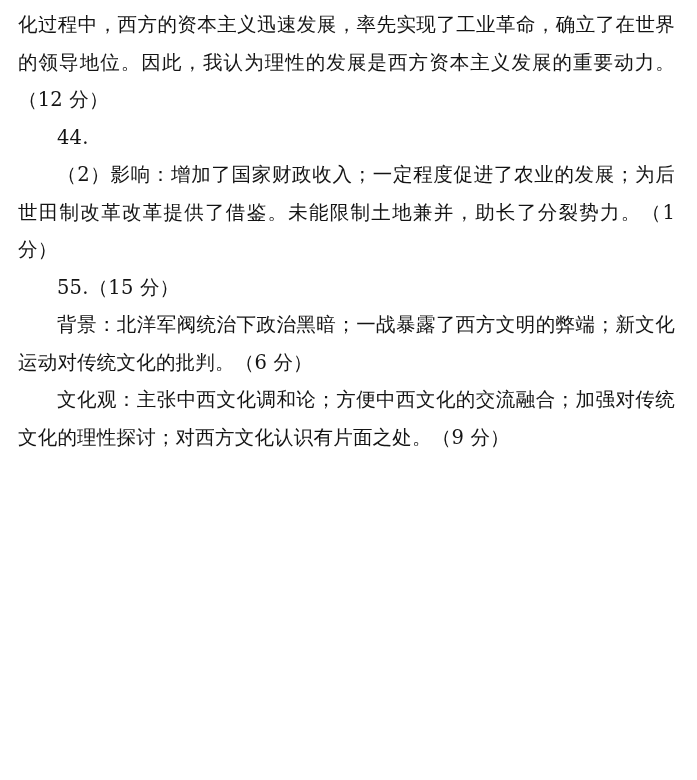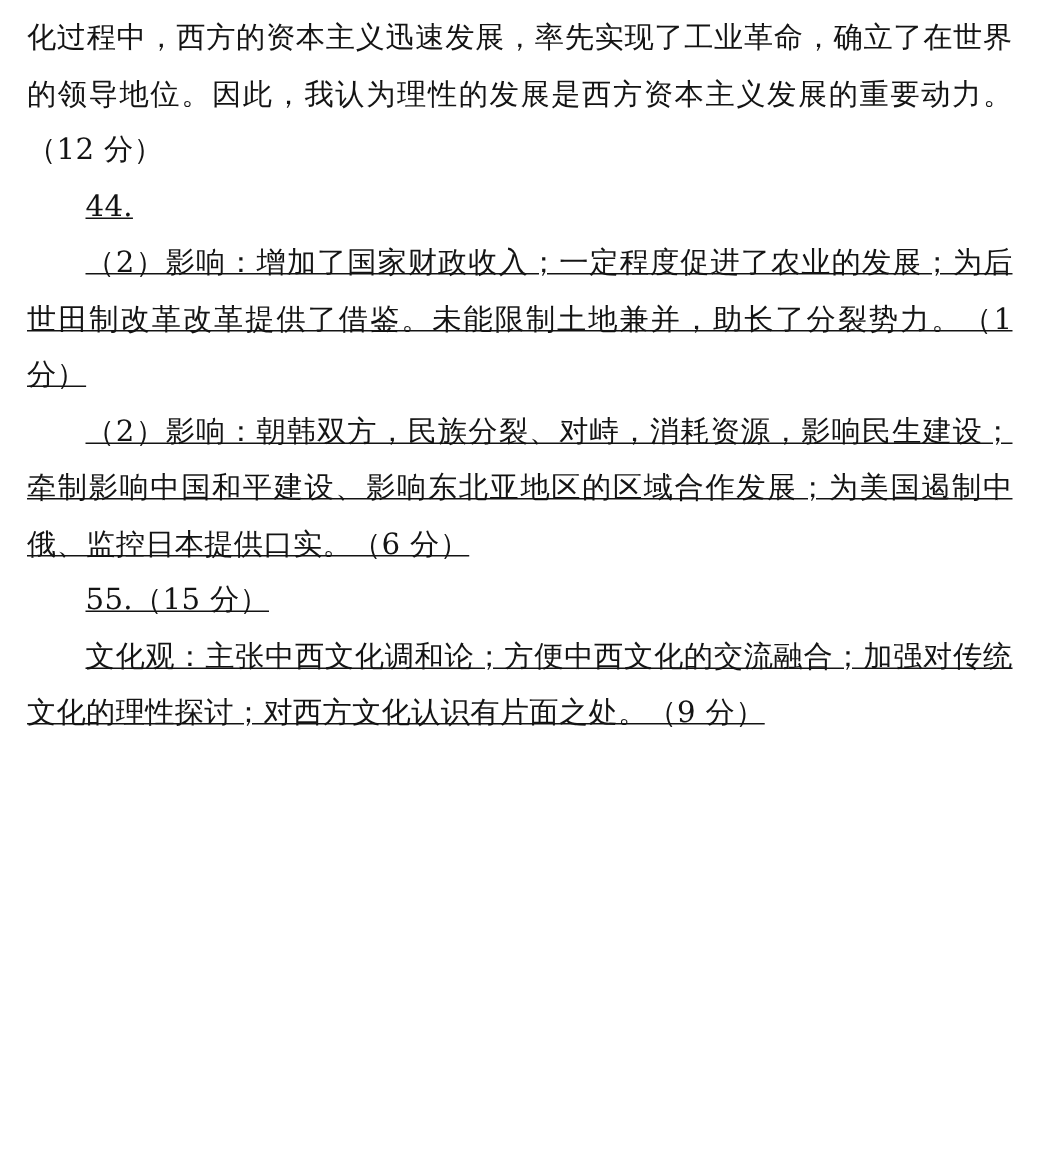--- a/index.html
+++ b/index.html
@@ -30,42 +30,41 @@
     line-height: 37.5px;
     letter-spacing: 0.2px;
     text-align: justify;
     text-justify: inter-character;
     margin: 0;
     word-break: break-all;
     color: #141414;
   }
   .indent-1 {
     text-indent: 2em;
-    text-decoration: underline;
   }
   .indent-0 {
     text-indent: 0;
   }
 </style>
 </head>
 <body>
 
 <div id="page">
   <div class="doc-body">
 
     <p class="para indent-0">化过程中，西方的资本主义迅速发展，率先实现了工业革命，确立了在世界的领导地位。因此，我认为理性的发展是西方资本主义发展的重要动力。（12 分）</p>
 
     <p class="para indent-1">44.</p>
 
 
     <p class="para indent-1">（2）影响：增加了国家财政收入；一定程度促进了农业的发展；为后世田制改革改革提供了借鉴。未能限制土地兼并，助长了分裂势力。（1 分）</p>
 
 
 
-    <p class="para indent-1">（2）影响：朝韩双方，民族分裂、对峙，消耗资源，影响民生建设；牵制影响中国和平建设、影响东北亚地区的区域合作发展；为美国遏制中俄、监控日本提供口实。（6 分）</p>
 
     <p class="para indent-1">55.（15 分）</p>
 
+    <p class="para indent-1">背景：北洋军阀统治下政治黑暗；一战暴露了西方文明的弊端；新文化运动对传统文化的批判。（6 分）</p>
 
     <p class="para indent-1">文化观：主张中西文化调和论；方便中西文化的交流融合；加强对传统文化的理性探讨；对西方文化认识有片面之处。（9 分）</p>
 
   </div>
 </div>
 
 </body></html>

